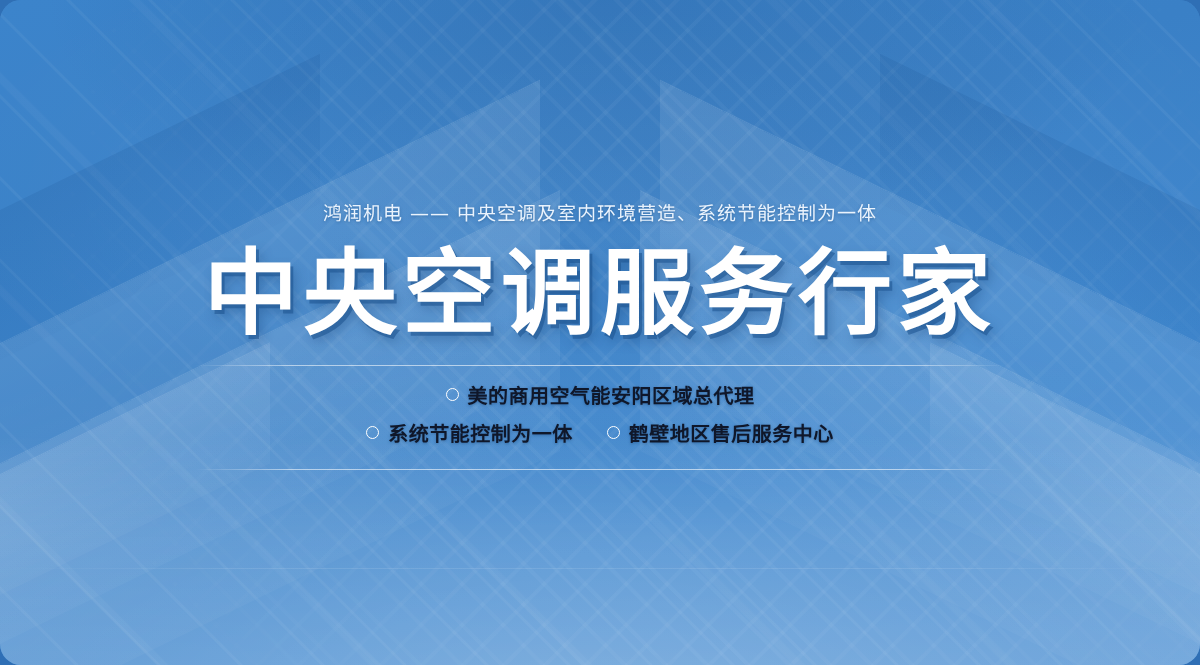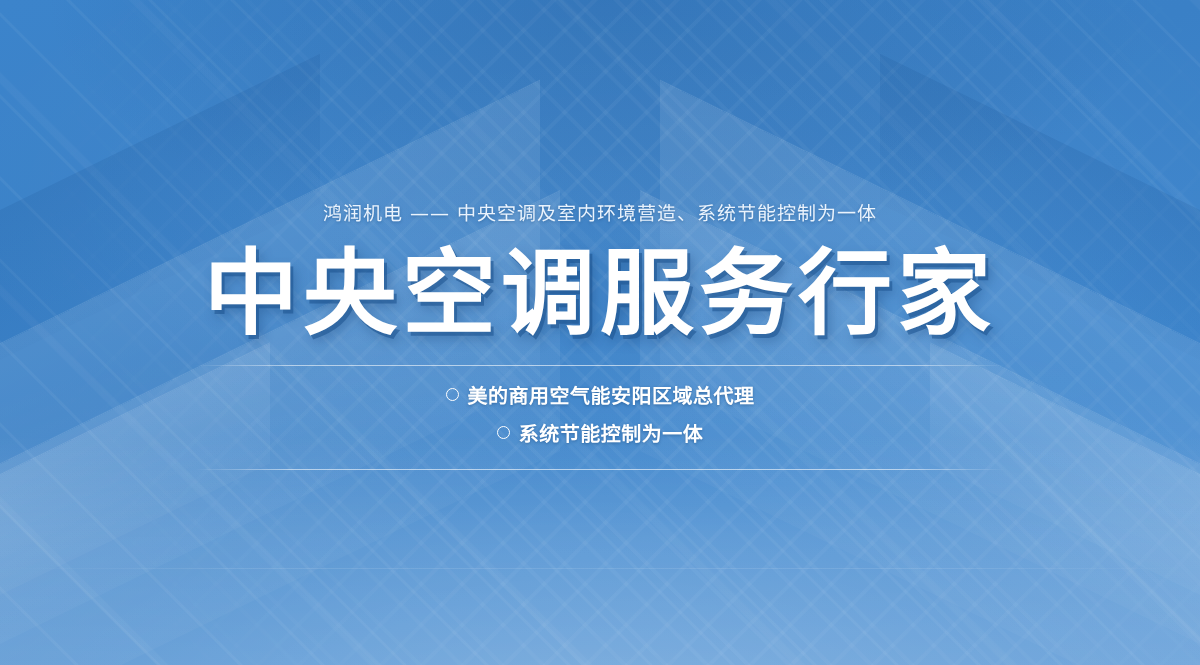--- a/index.html
+++ b/index.html
@@ -8,20 +8,21 @@
     background: #2f6fb5;
   }
   .banner {
     position: relative;
     width: 1200px;
     height: 665px;
     overflow: hidden;
     font-family: "DejaVu Sans", "Liberation Sans", sans-serif;
     background: #3b82c8;
     user-select: none;
+    border-radius: 21px;
   }
 
   
   .bg-base {
     position: absolute;
     inset: 0;
     background:
       radial-gradient(120% 90% at 50% 110%, rgba(255,255,255,0.20) 0%, rgba(255,255,255,0.07) 38%, rgba(255,255,255,0) 70%),
       radial-gradient(90% 70% at 52% 30%, rgba(255,255,255,0.05) 0%, rgba(255,255,255,0) 65%),
       linear-gradient(160deg, #3c84cb 0%, #3a80c6 40%, #3f87ce 70%, #4a8ed2 100%);
@@ -185,21 +186,21 @@
     gap: 34px;
     white-space: nowrap;
   }
 
   .tag-item {
     display: inline-flex;
     align-items: center;
     gap: 9px;
     font-size: 20px;
     font-weight: 700;
-    color: #ffffff;
+    color: #0f172a;
     letter-spacing: .5px;
     text-shadow: 0 1px 3px rgba(18,62,112,0.45);
   }
 
   .bullet-ring {
     display: inline-block;
     width: 13px;
     height: 13px;
     border: 1.6px solid #ffffff;
     border-radius: 50%;
@@ -246,20 +247,24 @@
           <span class="bullet-ring"></span>
           <span>美的商用空气能安阳区域总代理</span>
         </span>
       </div>
 
       <div class="tagline-row">
         <span class="tag-item">
           <span class="bullet-ring"></span>
           <span>系统节能控制为一体</span>
         </span>
+        <span class="tag-item">
+          <span class="bullet-ring"></span>
+          <span>鹤壁地区售后服务中心</span>
+        </span>
       </div>
 
     </div>
 
     <div class="rule rule-bottom"></div>
 
   </div>
 </div>
 
 </body></html>

